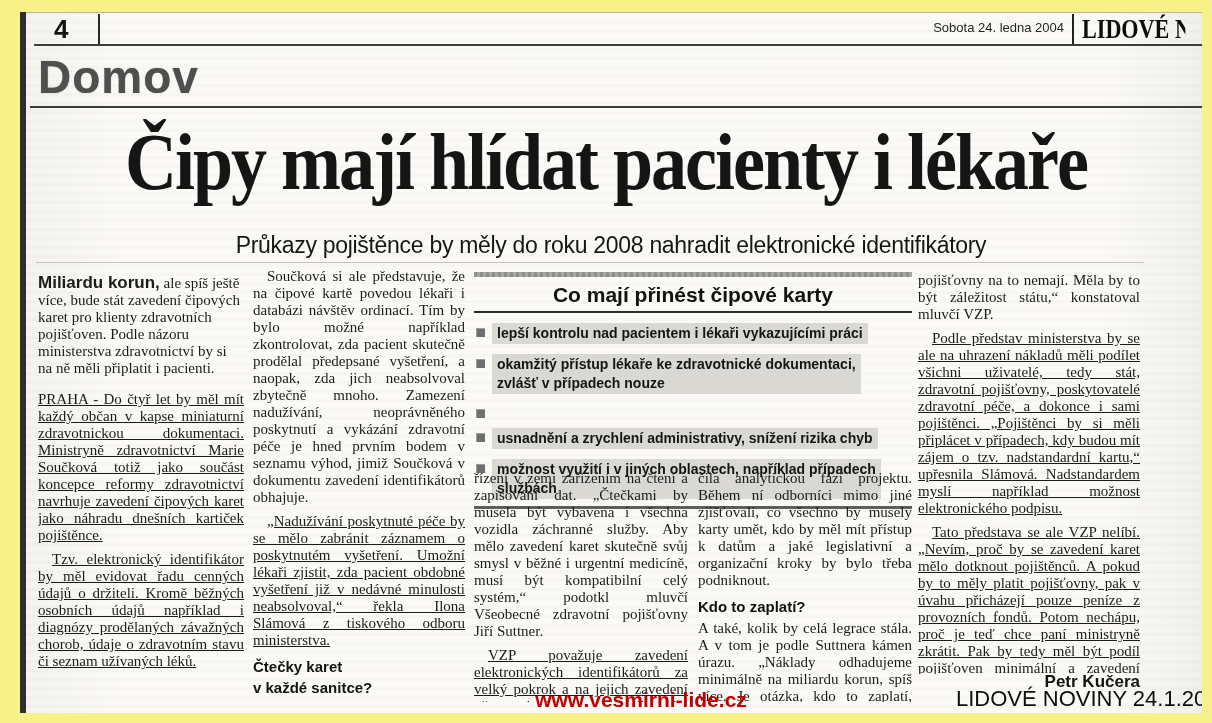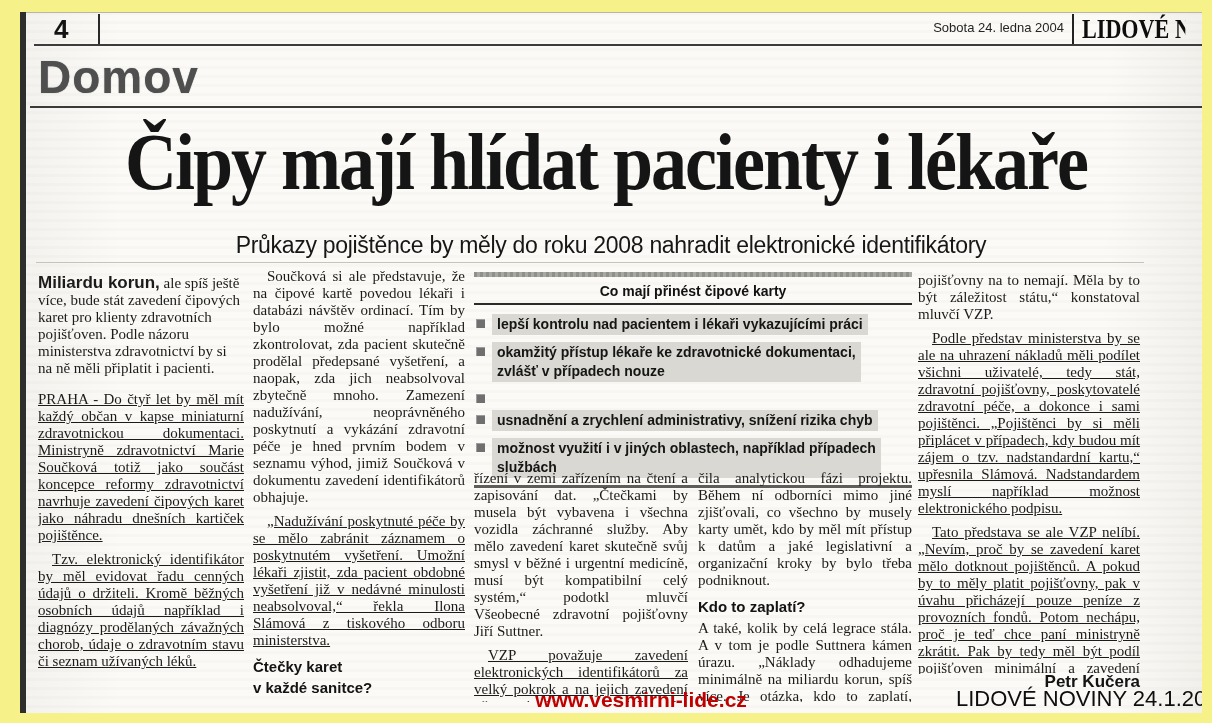--- a/index.html
+++ b/index.html
@@ -65,23 +65,23 @@
     font-family:"Liberation Sans",sans-serif; font-weight:bold; font-size:15px; line-height:21px;
     text-align:left; white-space:pre-line; margin:7px 0 3px 0; color:#131313;
   }
   .byline {
     position:absolute; left:892px; top:660px; width:222px; text-align:right;
     font-family:"Liberation Sans",sans-serif; font-weight:bold; font-size:17px; color:#131313;
   }
   
   .infobox { position:absolute; left:448px; top:260px; width:438px; }
   .ib-topbar { height:5px; background:repeating-linear-gradient(90deg,#8f8f8b 0 3px,#a8a8a2 3px 6px); }
-  .ib-title { text-align:center; font-family:"Liberation Sans",sans-serif; font-weight:bold; font-size:14px; padding:6px 0 4px 0; color:#111; }
+  .ib-title { text-align:center; font-family:"Liberation Sans",sans-serif; font-weight:bold; font-size:21px; padding:6px 0 4px 0; color:#111; }
   .ib-rule { height:2px; background:#2b2b2b; margin-bottom:9px; }
-  .ib-item { display:flex; align-items:flex-start; margin:0 0 7px 2px; }
+  .ib-item { display:flex; align-items:flex-start; margin:10px 0 7px 2px; }
   .ib-sq { flex:0 0 9px; width:9px; height:9px; margin:5px 7px 0 0; background:#6f6f6f; box-shadow:inset 1px 1px 0 #9d9d9d; }
   .ib-text {
     font-family:"Liberation Sans",sans-serif; font-weight:bold; font-size:14px; line-height:19px;
     white-space:pre-line; color:#151515;
     background:#d9d8d2; box-decoration-break:clone; -webkit-box-decoration-break:clone; padding:1px 5px;
   }
   .ib-bottomrule { height:3px; background:#5d5d59; margin-top:4px; }
   
   .footer-url {
     position:absolute; left:480px; top:676px; width:270px; text-align:center;

